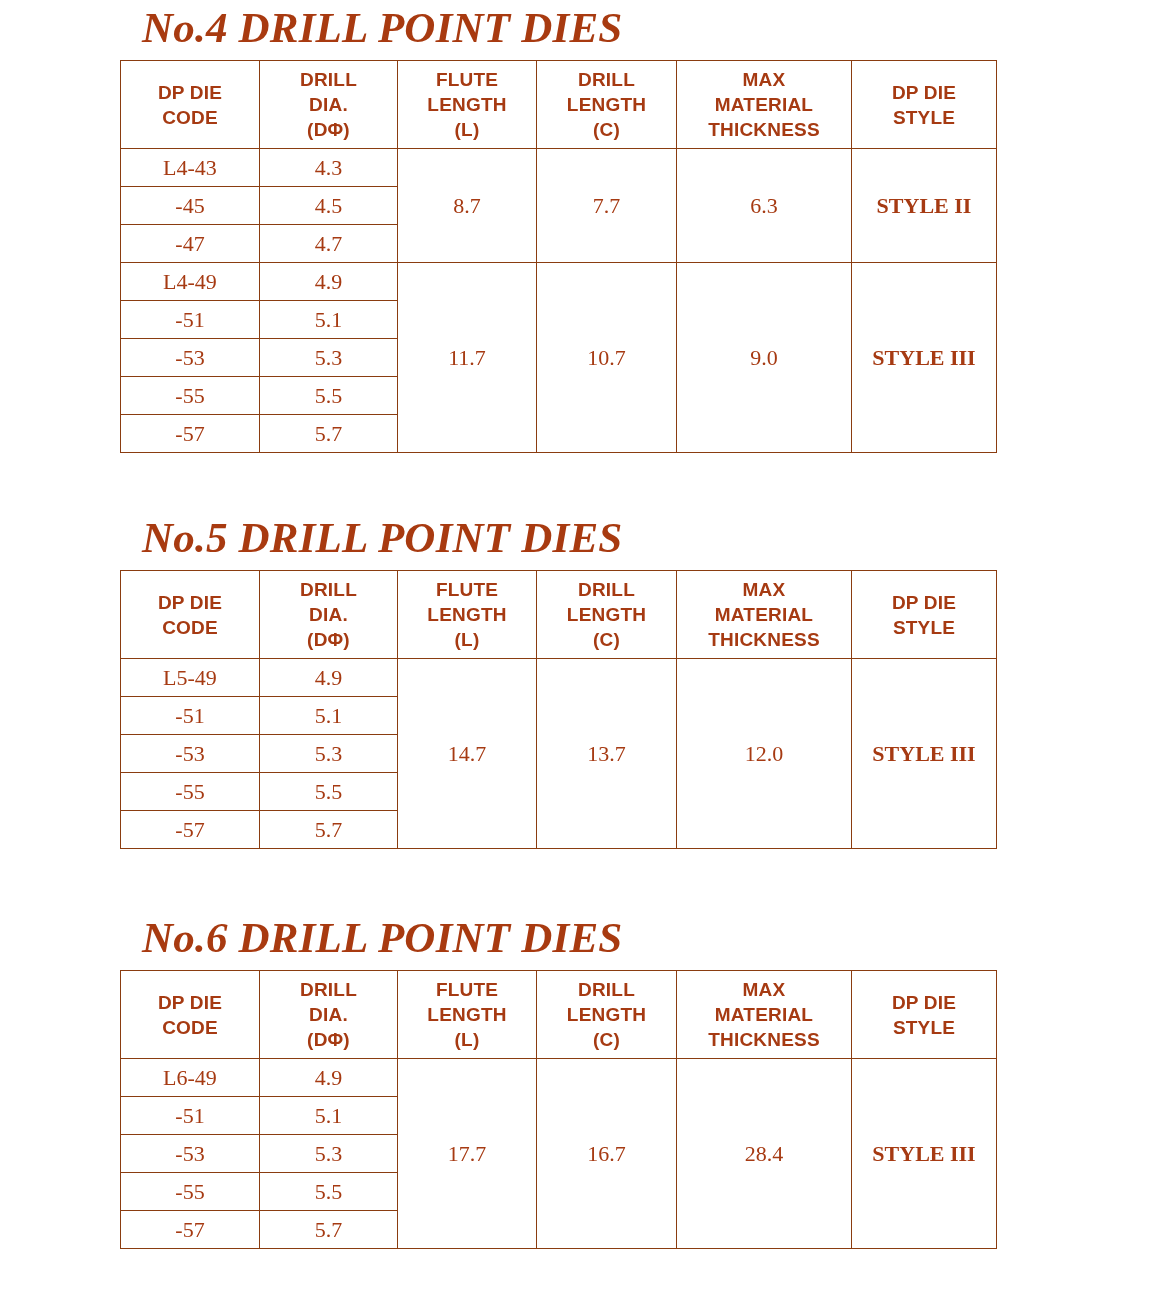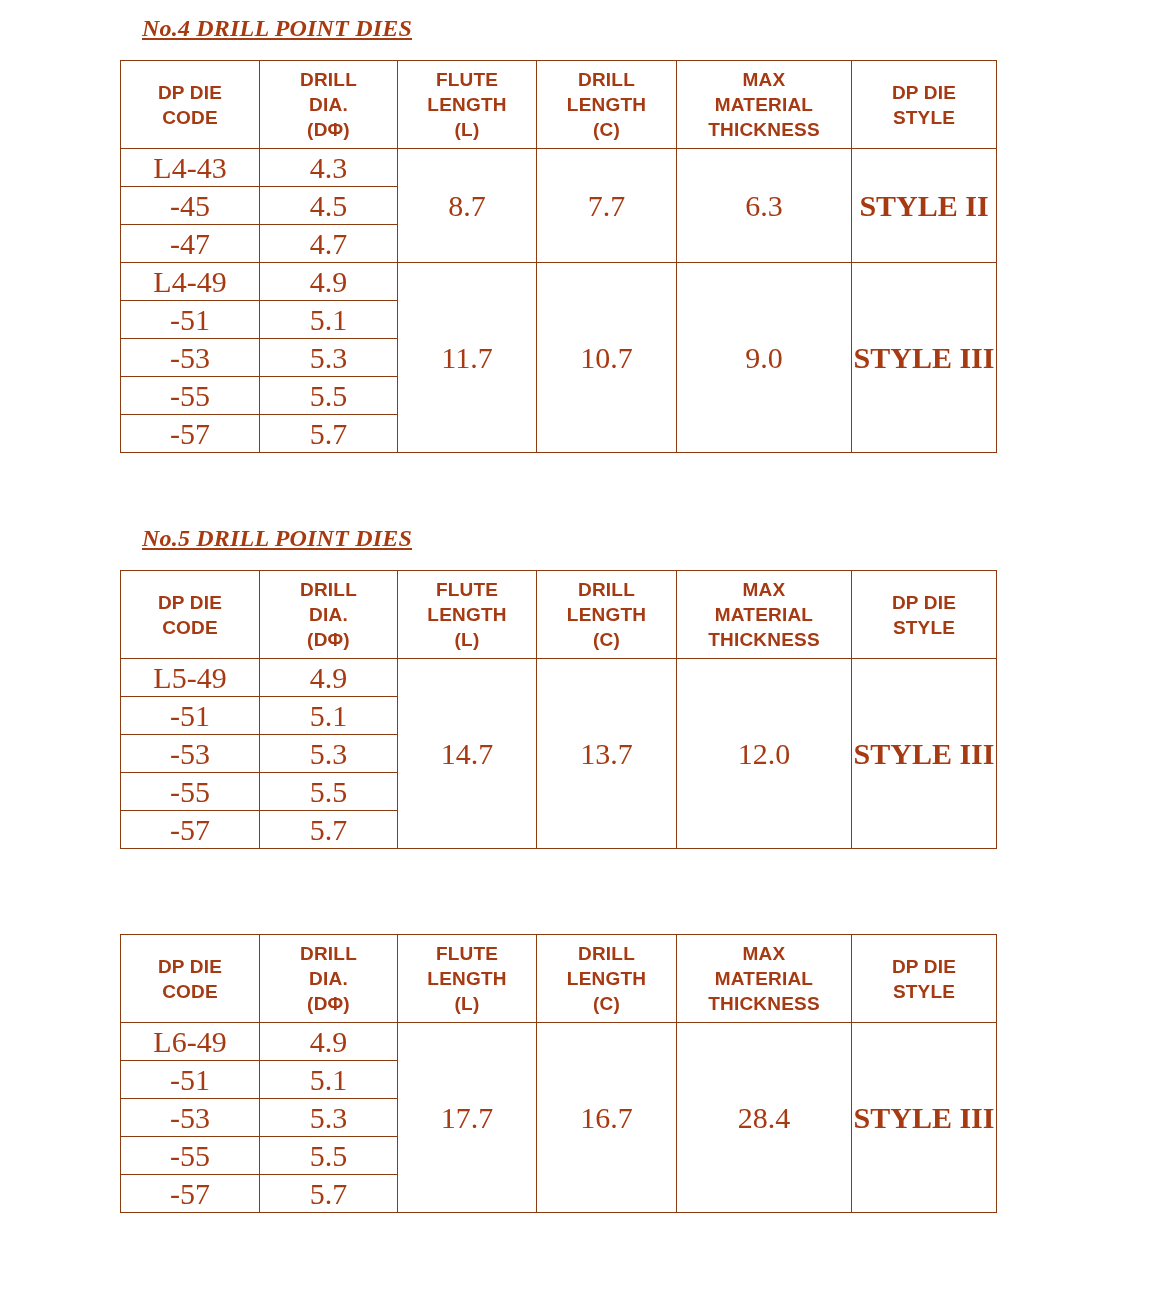--- a/index.html
+++ b/index.html
@@ -23,27 +23,26 @@
   }
   .section {
     position: absolute;
     left: 0;
     width: 1173px;
   }
   .section-title {
     font-family: "Liberation Serif", "DejaVu Serif", serif;
     font-weight: bold;
     font-style: italic;
-    font-size: 24px;
+    font-size: 43px;
     line-height: 36px;
     color: #a83a10;
     margin: 0 0 0 142px;
     letter-spacing: 0.2px;
     white-space: nowrap;
-    text-decoration: underline;
   }
   table.dies {
     border-collapse: collapse;
     table-layout: fixed;
     margin-left: 120px;
     width: 876px;
     background: #ffffff;
   }
   table.dies td, table.dies th {
     border: 1px solid #8a3c10;
@@ -56,21 +55,21 @@
   table.dies th {
     font-family: "Liberation Sans", "DejaVu Sans", sans-serif;
     font-weight: bold;
     font-size: 19px;
     line-height: 25px;
     letter-spacing: 0.2px;
     padding: 6px 2px;
   }
   table.dies td {
     font-family: "Liberation Serif", "DejaVu Serif", serif;
-    font-size: 30px;
+    font-size: 22px;
     line-height: 26px;
     height: 37px;
   }
   td.style-cell {
     font-weight: bold;
     font-size: 21px;
   }
   .col-code { width: 139px; }
   .col-dia { width: 138px; }
   .col-flute { width: 139px; }
@@ -245,20 +244,21 @@
         </tr>
         <tr>
           <td>-57</td>
           <td>5.7</td>
         </tr>
       </tbody>
     </table>
   </div>
 
   <div class="section" id="sec-2">
+    <h2 class="section-title">No.6 DRILL POINT DIES</h2>
     <div class="title-gap"></div>
     <table class="dies">
       <colgroup>
         <col class="col-code">
           <col class="col-dia">
           <col class="col-flute">
         <col class="col-drill">
           <col class="col-max">
           <col class="col-style">
       </colgroup>

